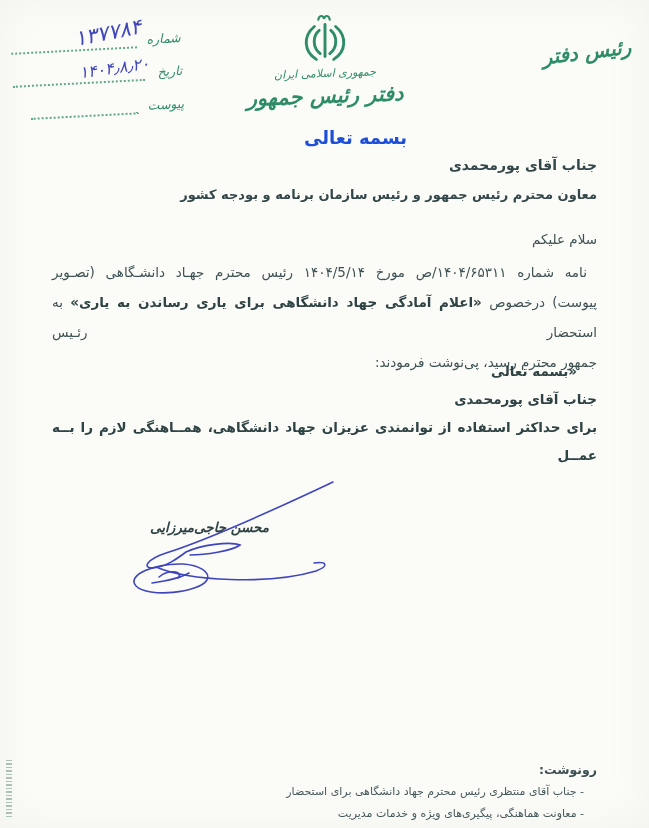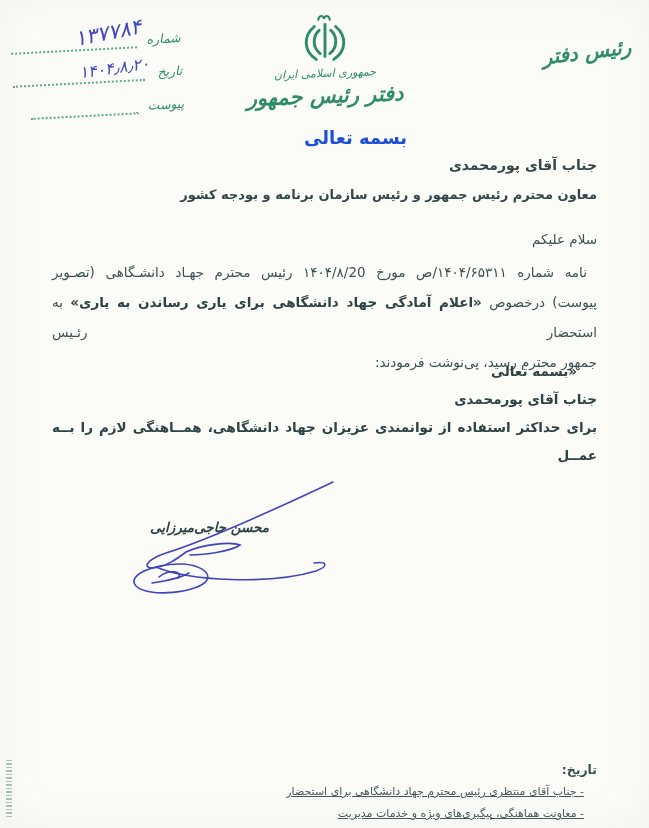--- a/index.html
+++ b/index.html
@@ -72,21 +72,21 @@
   .qline.q4{padding-right:50px;}
   
   .signature{position:absolute;top:468px;left:103px;}
   .signer{
     position:absolute;top:519px;left:150px;
     font-size:13.5px;font-weight:bold;color:#2f4345;direction:rtl;font-style:italic;
   }
   
   .cc{position:absolute;top:762px;right:52px;left:52px;direction:rtl;}
   .cc-label{font-size:12.5px;font-weight:bold;color:#3c4f51;margin-bottom:4px;}
-  .cc-item{font-size:11px;color:#46585a;line-height:22px;padding-right:13px;text-decoration:underline;}
+  .cc-item{font-size:11px;color:#46585a;line-height:22px;padding-right:13px;}
   
   .microprint{
     position:absolute;left:6px;top:760px;width:6px;height:58px;
     background:repeating-linear-gradient(
       180deg,#84a495 0 1.5px,transparent 1.5px 3.5px);
     opacity:.65;
   }
 </style>
 </head>
 <body>
@@ -128,21 +128,21 @@
   </div>
 
   <div class="corner-note">رئیس دفتر</div>
 
   <div class="besmeleh">بسمه تعالی</div>
   <div class="addr1">جناب آقای پورمحمدی</div>
   <div class="addr2">معاون محترم رئیس جمهور و رئیس سازمان برنامه و بودجه کشور</div>
   <div class="salutation">سلام علیکم</div>
 
   <div class="para">
-    <div class="pline just indent"><span>نامه شماره ۱۴۰۴/۶۵۳۱۱/ص مورخ ۱۴۰۴/۸/20 رئیس محترم جهـاد دانشـگاهی (تصـویر</span></div>
+    <div class="pline just indent"><span>نامه شماره ۱۴۰۴/۶۵۳۱۱/ص مورخ ۱۴۰۴/5/۱۴ رئیس محترم جهـاد دانشـگاهی (تصـویر</span></div>
     <div class="pline just"><span>پیوست) درخصوص </span><b>«اعلام آمادگی جهاد دانشگاهی برای یاری رساندن به یاری»</b><span> به استحضار رئـیس</span></div>
     <div class="pline">جمهور محترم رسید، پی‌نوشت فرمودند:</div>
   </div>
 
   <div class="quote">
     <div class="qline q1">«بسمه تعالی</div>
     <div class="qline">جناب آقای پورمحمدی</div>
     <div class="qline just"><span>برای حداکثر استفاده از توانمندی عزیزان جهاد دانشگاهی، همــاهنگی لازم را بــه عمــل</span></div>
   </div>
 
@@ -151,18 +151,18 @@
       <path d="M230,14 C196,30 116,68 63,85 C45,91 38,100 50,100 C63,99 75,90 83,84 C98,77 127,73 137,77 C129,83 102,87 87,87"></path>
       <path d="M53,99 C86,113 166,117 213,103 C226,98 224,93 211,95"></path>
       <path d="M80,96 C52,95 23,107 33,118 C45,130 96,125 104,112 C108,104 96,97 80,96"></path>
       <path d="M56,109 C66,101 81,103 75,110"></path>
       <path d="M49,115 C63,113 79,109 86,105"></path>
     </g>
   </svg>
   <div class="signer">محسن حاجی‌میرزایی</div>
 
   <div class="cc">
-    <div class="cc-label">تاریخ:</div>
+    <div class="cc-label">رونوشت:</div>
     <div class="cc-item">- جناب آقای منتظری رئیس محترم جهاد دانشگاهی برای استحضار</div>
     <div class="cc-item">- معاونت هماهنگی، پیگیری‌های ویژه و خدمات مدیریت</div>
   </div>
 
 </div>
 
 </body></html>

